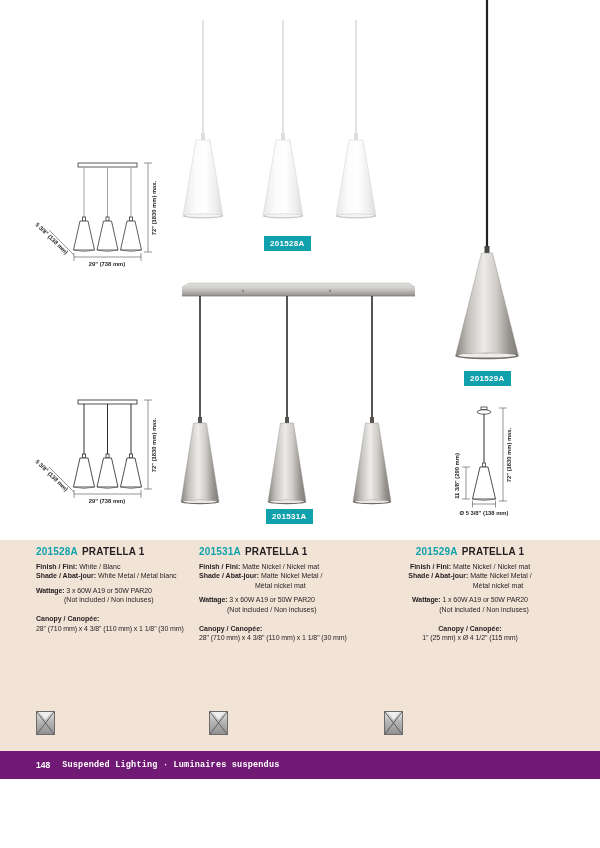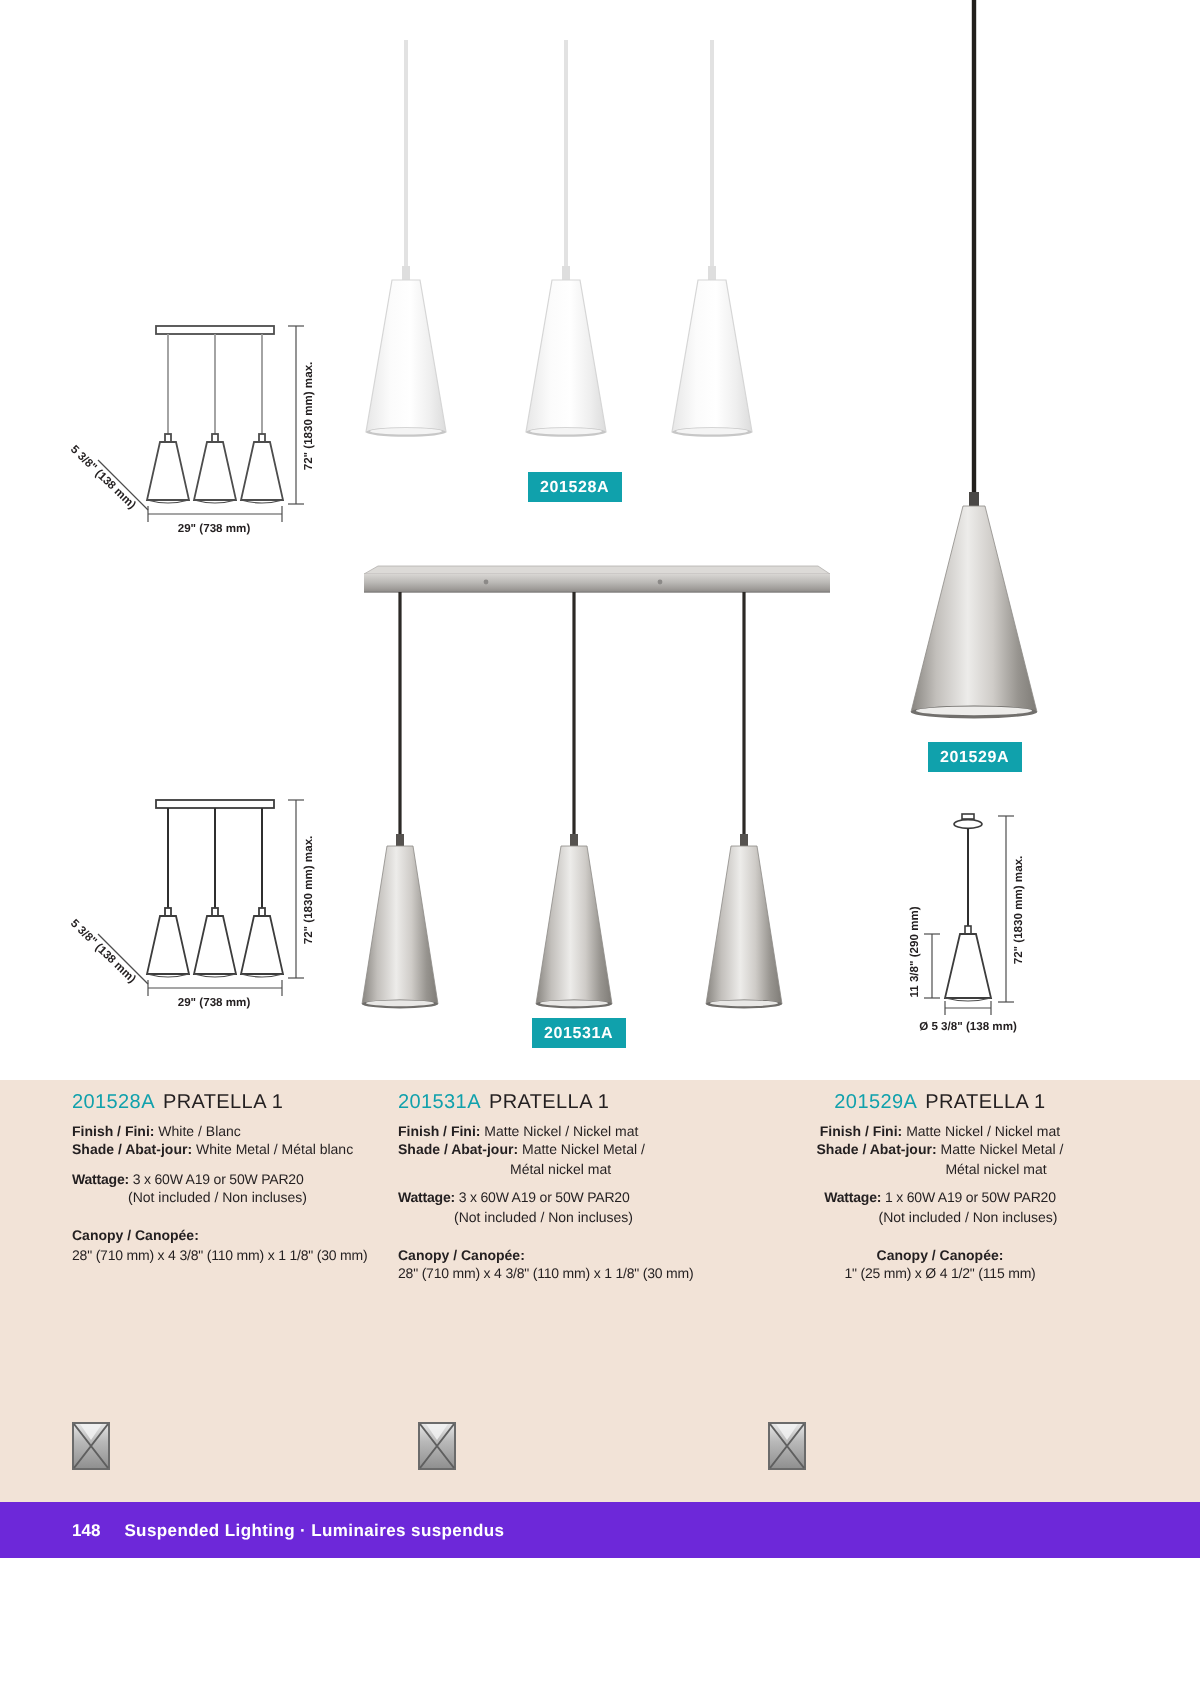--- a/index.html
+++ b/index.html
@@ -14,36 +14,36 @@
   .badge {
     position:absolute; background:#10a1ac; color:#ffffff;
     font-size:8px; font-weight:bold; letter-spacing:.3px;
     padding:3px 6px 2px 6px; line-height:10px;
   }
 
   .spec-bg { position:absolute; left:0; top:540px; width:600px; height:211px; background:#f2e3d7; }
 
   .spec-col { position:absolute; top:547px; width:172px; font-size:7px; line-height:9.6px; color:#231f20; }
   .col1 { left:36px; } .col2 { left:199px; } .col3 { left:384px;text-align:center; }
-  .prod-title { font-size:10px; font-weight:normal; letter-spacing:.2px; margin-bottom:5px; white-space:nowrap; }
+  .prod-title { font-size:10px; font-weight:bold; letter-spacing:.2px; margin-bottom:5px; white-space:nowrap; }
   .code { color:#10a1ac; margin-right:4px; }
   .lbl { font-weight:bold; }
   .indent2 { margin-left:56px; }
   .note { margin-left:28px; }
   .gap1 { height:5px; } .gap2 { height:9px; }
   .nowrap { white-space:nowrap; letter-spacing:-0.1px; }
 
   .thumb { position:absolute; top:711px; }
 
   .footer {
     position:absolute; left:0; top:751px; width:600px; height:28px;
-    background:#6d28d9; display:flex; align-items:center;
+    background:#701a75; display:flex; align-items:center;
   }
   .footer .num { margin-left:36px; color:#fff; font-size:8.5px; font-weight:bold; }
-  .footer .ttl { margin-left:12px; color:#fff; font-size:8.5px; font-weight:bold; letter-spacing:.2px; }
+  .footer .ttl { margin-left:12px; color:#fff; font-size:8.5px; font-weight:bold; letter-spacing:.2px;font-family:Liberation Mono, monospace; }
 </style>
 </head>
 <body>
 
 <svg width="0" height="0" style="position:absolute" aria-hidden="true">
   <defs>
     <linearGradient id="gwhite" x1="0" y1="0" x2="1" y2="0">
       <stop offset="0" stop-color="#e7e7e7"></stop>
         <stop offset=".3" stop-color="#fbfbfb"></stop>
       <stop offset=".55" stop-color="#ffffff"></stop>

